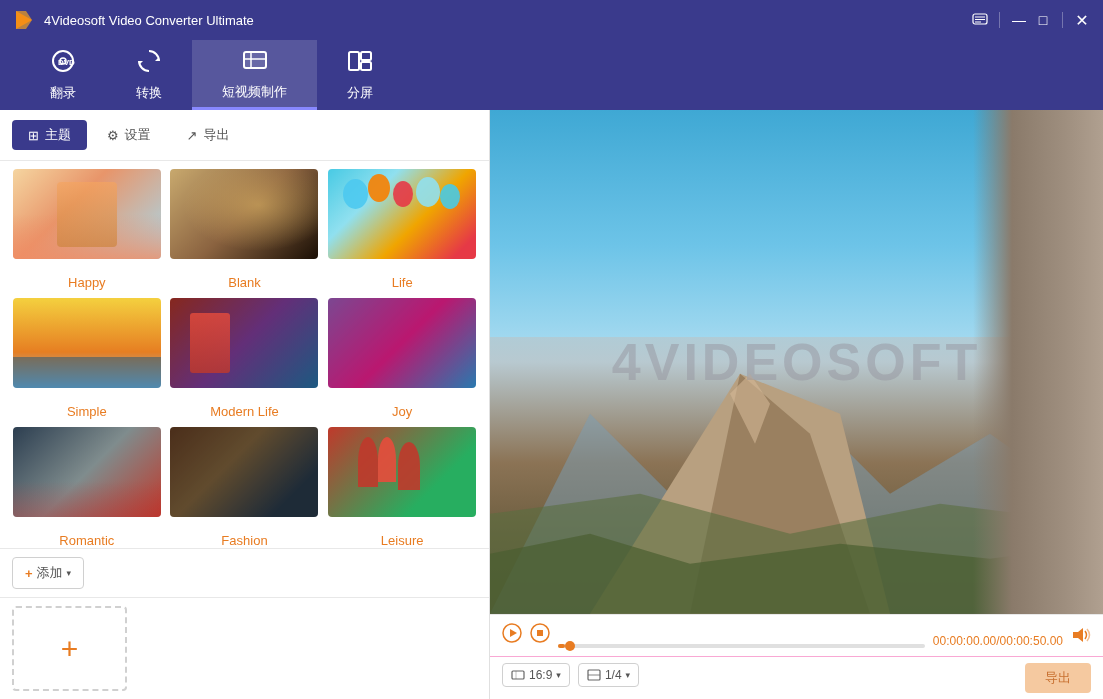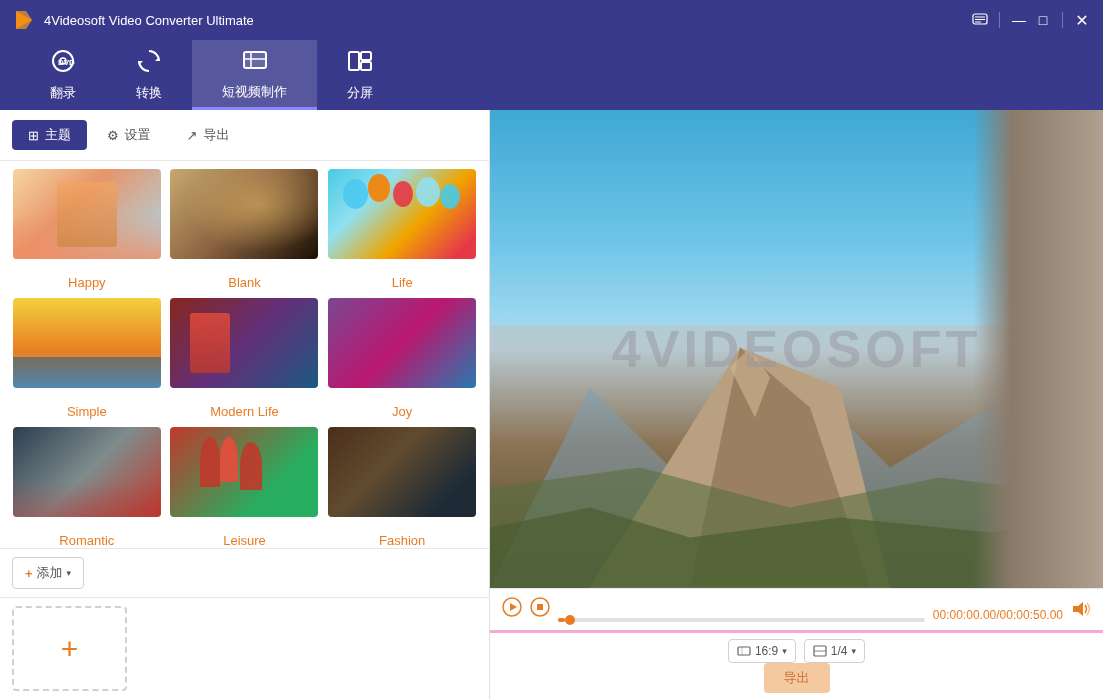--- a/index.html
+++ b/index.html
@@ -197,24 +197,23 @@
       position: absolute; top: 50%; transform: translateY(-50%); left: 2%;
     }
     .time-display { font-size: 12px; color: #e87c22; white-space: nowrap; }
     .volume-icon { font-size: 16px; color: #e87c22; cursor: pointer; }
 
     
     .bottom-controls {
       background: white;
       padding: 6px 12px;
       display: flex;
-      align-items: center;
+      align-items: flex-start;
       justify-content: space-between;
-      border-top: 3px solid #f9a8d4;
-      flex-direction: column;
+      border-top: 1px solid #f9a8d4;
     }
     .ratio-select, .segment-select {
       display: flex; align-items: center; gap: 4px;
       font-size: 12px; color: #555; cursor: pointer;
       padding: 4px 8px; border: 1px solid #d0d0d0; border-radius: 4px;
     }
     .bottom-left { display: flex; gap: 8px; align-items: center; }
     .export-btn {
       background: #f5c9a0; color: #c87030; border: none;
       padding: 6px 20px; border-radius: 4px; cursor: pointer; font-size: 13px;
@@ -375,34 +374,34 @@
         <div class="theme-item">
           <div class="theme-thumb">
             <div style="position:absolute;inset:0;background:linear-gradient(135deg,#2c3e50,#7f8c8d,#c0392b);"></div>
             <div style="position:absolute;bottom:0;left:0;right:0;height:40%;background:linear-gradient(to top,rgba(180,50,50,0.4),transparent);"></div>
           </div>
           <span class="theme-label">Romantic</span>
         </div>
 
         <div class="theme-item">
           <div class="theme-thumb">
+            <div style="position:absolute;inset:0;background:linear-gradient(135deg,#6b4226,#8b6c42,#2c3e50 80%);"></div>
+            <div style="position:absolute;inset:0;background:rgba(0,0,0,0.3);"></div>
+          </div>
+          <span class="theme-label">Fashion</span>
+        </div>
+
+        <div class="theme-item">
+          <div class="theme-thumb">
             <div style="position:absolute;inset:0;background:linear-gradient(135deg,#c0392b,#27ae60 70%);"></div>
             <div style="position:absolute;top:10px;left:30px;width:20px;height:50px;background:#c0392b;border-radius:50% 50% 0 0;opacity:0.9;"></div>
             <div style="position:absolute;top:10px;left:50px;width:18px;height:45px;background:#e74c3c;border-radius:50% 50% 0 0;opacity:0.9;"></div>
             <div style="position:absolute;top:15px;left:70px;width:22px;height:48px;background:#c0392b;border-radius:50% 50% 0 0;opacity:0.9;"></div>
           </div>
           <span class="theme-label">Leisure</span>
-        </div>
-
-        <div class="theme-item">
-          <div class="theme-thumb">
-            <div style="position:absolute;inset:0;background:linear-gradient(135deg,#6b4226,#8b6c42,#2c3e50 80%);"></div>
-            <div style="position:absolute;inset:0;background:rgba(0,0,0,0.3);"></div>
-          </div>
-          <span class="theme-label">Fashion</span>
         </div>
 
         <div class="theme-item">
           <div class="theme-thumb">
             <div style="position:absolute;inset:0;background:linear-gradient(135deg,#85c1e9,#5dade2);"></div>
           </div>
           <span class="theme-label"></span>
         </div>
 
         <div class="theme-item">

